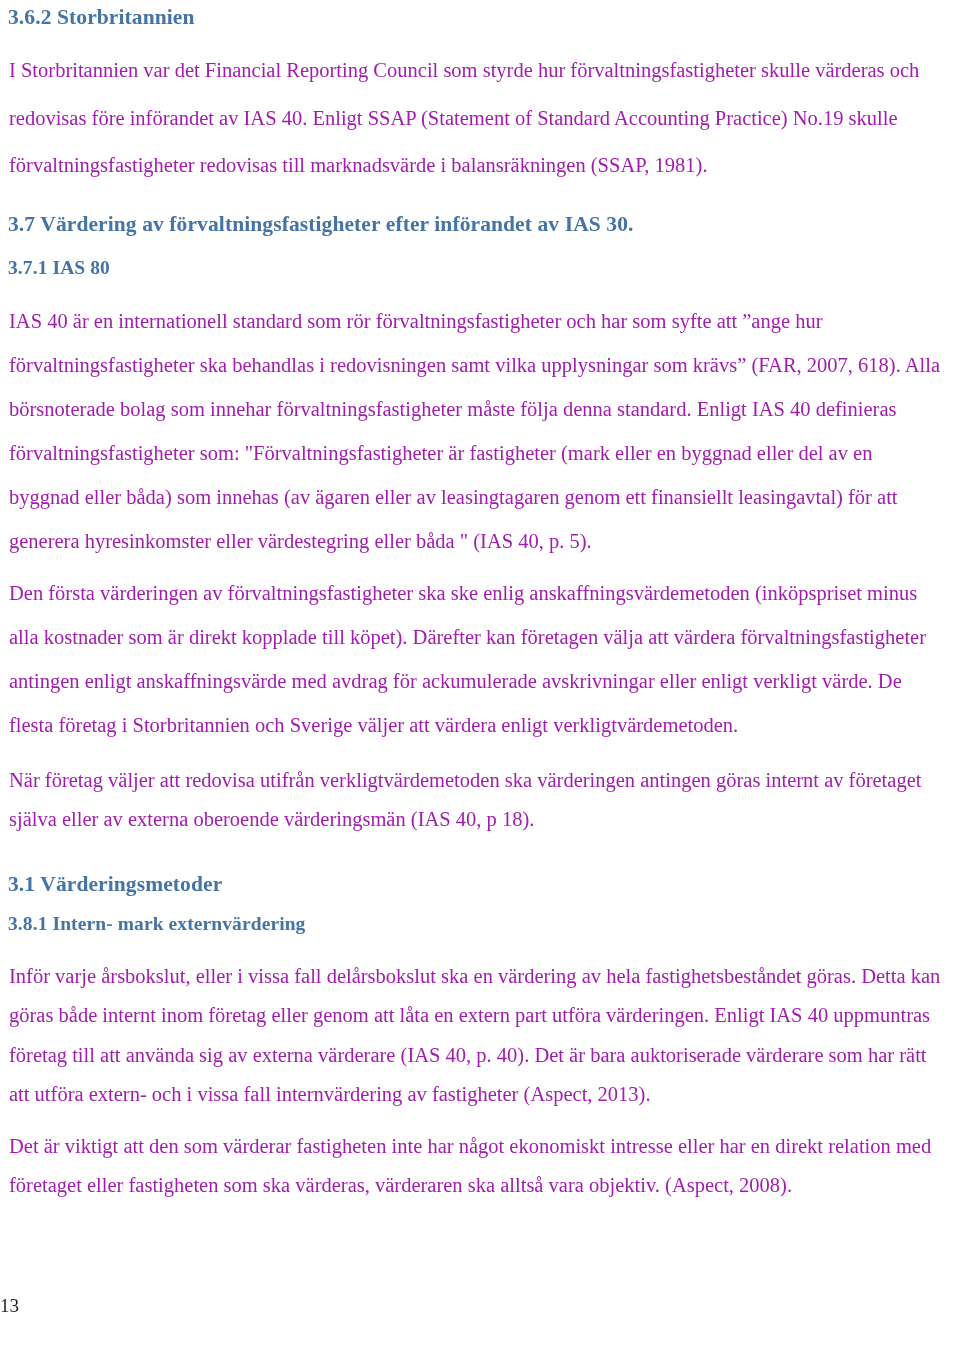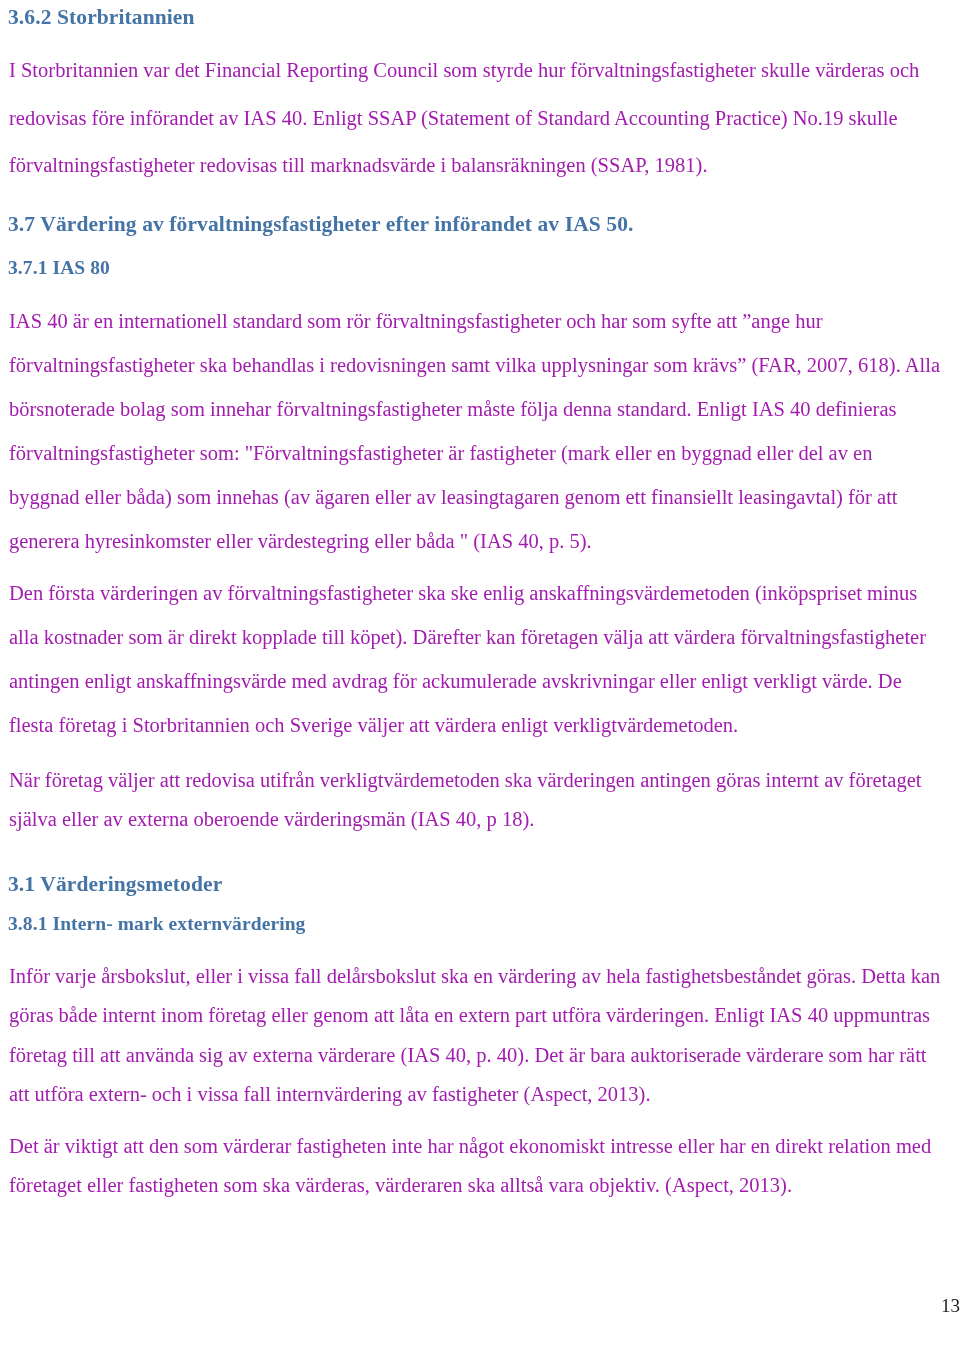--- a/index.html
+++ b/index.html
@@ -61,21 +61,21 @@
 
   
   .top-pad { height: 4px; }
 
   
   .page-footer {
     position: absolute;
     left: 0;
     right: 0;
     bottom: 16px;
-    text-align: right;
+    text-align: left;
     font-size: 19px;
     line-height: 24px;
     color: #1c1c1c;
     font-family: "Liberation Serif", "DejaVu Serif", serif;
   }
 </style>
 </head>
 <body>
 
 <div class="page">
@@ -83,21 +83,21 @@
   <div class="top-pad"></div>
 
   <h2 class="h-major">3.6.2 Storbritannien</h2>
 
   <div class="sp-16"></div>
 
   <p class="body loose">I Storbritannien var det Financial Reporting Council som styrde hur förvaltningsfastigheter skulle värderas och redovisas före införandet av IAS 40. Enligt SSAP (Statement of Standard Accounting Practice) No.19 skulle förvaltningsfastigheter redovisas till marknadsvärde i balansräkningen (SSAP, 1981).</p>
 
   <div class="sp-20"></div>
 
-  <h2 class="h-major">3.7 Värdering av förvaltningsfastigheter efter införandet av IAS 50.</h2>
+  <h2 class="h-major">3.7 Värdering av förvaltningsfastigheter efter införandet av IAS 30.</h2>
 
   <div class="sp-18"></div>
 
   <h3 class="h-minor">3.7.1 IAS 80</h3>
 
   <div class="sp-18"></div>
 
   <p class="body medium">IAS 40 är en internationell standard som rör förvaltningsfastigheter och har som syfte att ”ange hur förvaltningsfastigheter ska behandlas i redovisningen samt vilka upplysningar som krävs” (FAR, 2007, 618). Alla börsnoterade bolag som innehar förvaltningsfastigheter måste följa denna standard. Enligt IAS 40 definieras förvaltningsfastigheter som: "Förvaltningsfastigheter är fastigheter (mark eller en byggnad eller del av en byggnad eller båda) som innehas (av ägaren eller av leasingtagaren genom ett finansiellt leasingavtal) för att generera hyresinkomster eller värdestegring eller båda " (IAS 40, p. 5).</p>
 
   <div class="sp-6"></div>
@@ -115,17 +115,17 @@
   <div class="sp-14"></div>
 
   <h3 class="h-minor">3.8.1 Intern- mark externvärdering</h3>
 
   <div class="sp-20"></div>
 
   <p class="body tight">Inför varje årsbokslut, eller i vissa fall delårsbokslut ska en värdering av hela fastighetsbeståndet göras. Detta kan göras både internt inom företag eller genom att låta en extern part utföra värderingen. Enligt IAS 40 uppmuntras företag till att använda sig av externa värderare (IAS 40, p. 40). Det är bara auktoriserade värderare som har rätt att utföra extern- och i vissa fall internvärdering av fastigheter (Aspect, 2013).</p>
 
   <div class="sp-10"></div>
 
-  <p class="body tight">Det är viktigt att den som värderar fastigheten inte har något ekonomiskt intresse eller har en direkt relation med företaget eller fastigheten som ska värderas, värderaren ska alltså vara objektiv. (Aspect, 2013).</p>
+  <p class="body tight">Det är viktigt att den som värderar fastigheten inte har något ekonomiskt intresse eller har en direkt relation med företaget eller fastigheten som ska värderas, värderaren ska alltså vara objektiv. (Aspect, 2008).</p>
 
   <div class="page-footer">13</div>
 
 </div>
 
 </body></html>

